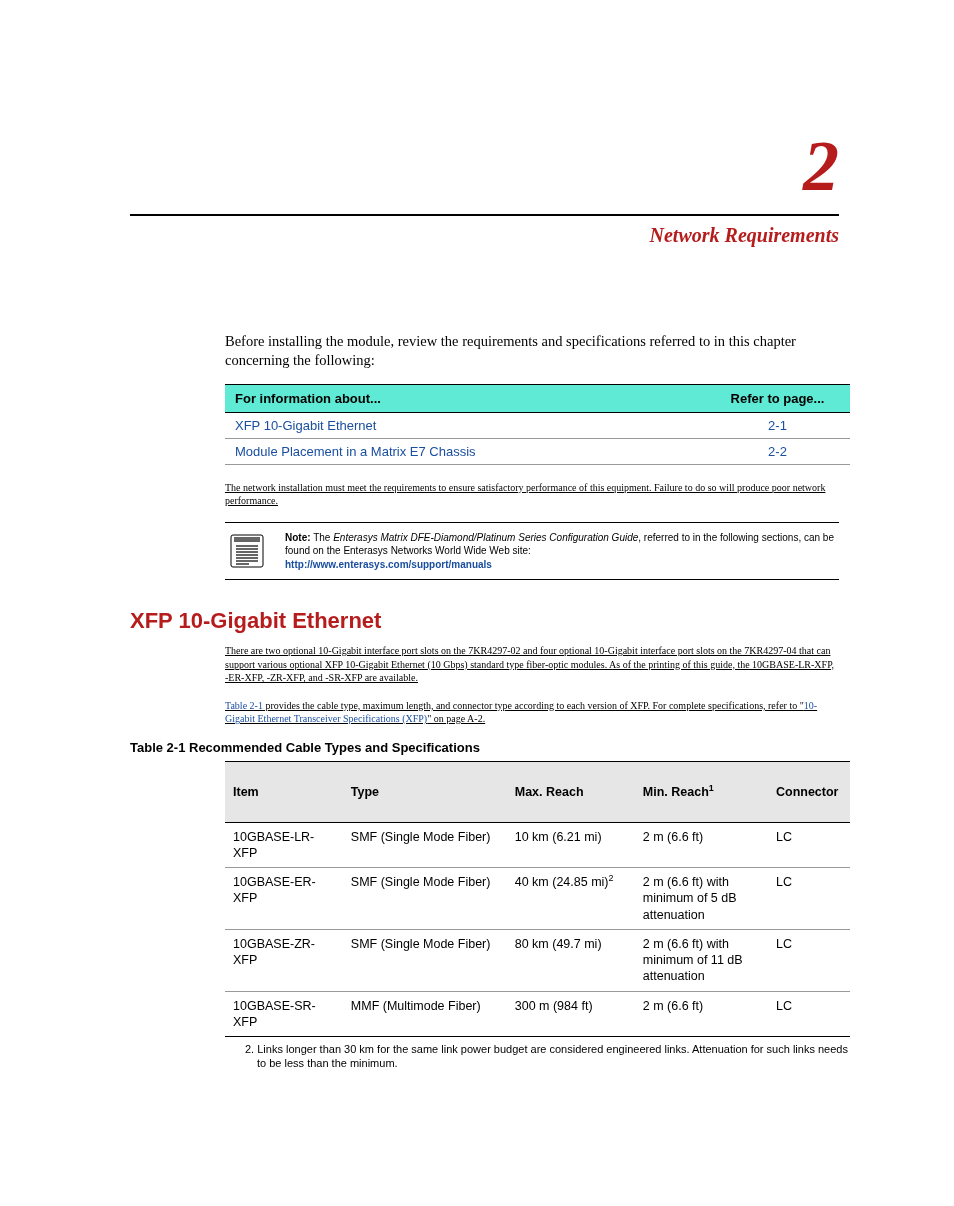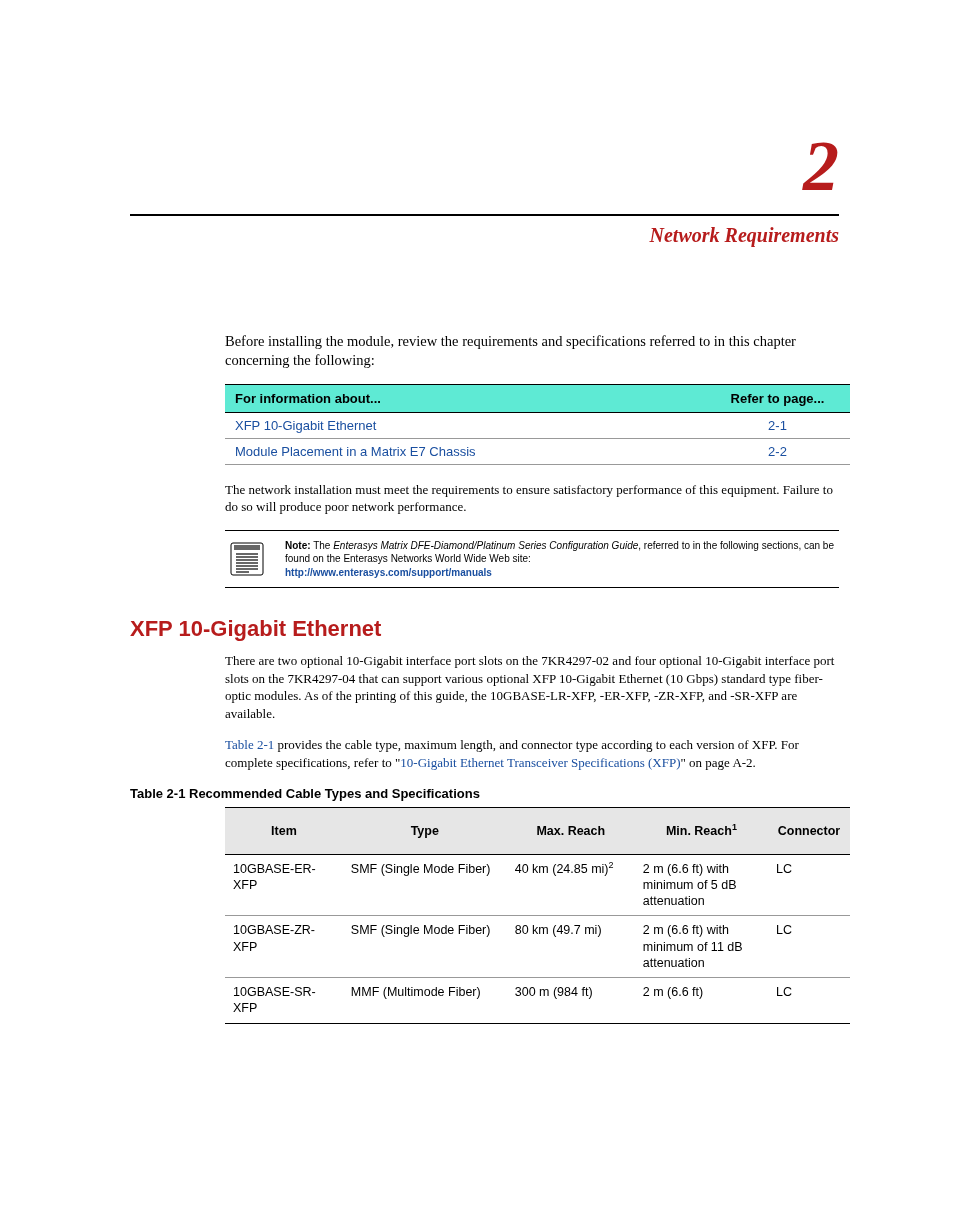--- a/index.html
+++ b/index.html
@@ -48,24 +48,25 @@
     font-size: 13px;
     margin-bottom: 16px;
   }
   .info-table th { text-align: left; background: #5eead4; font-weight: bold; padding: 6px 10px; border-top: 1px solid #000; border-bottom: 1px solid #000;}
   .info-table th.page-col { text-align: center; width: 145px;}
   .info-table td { padding: 5px 10px; border-bottom: 1px solid #999; }
   .info-table td.page-cell { text-align: center; color: #1a4fa0;}
   .link { color: #1a4fa0; }
   .body-p {
     font-family: Palatino, "Palatino Linotype", Georgia, serif;
-    font-size: 13px;
+    font-size: 10px;
     line-height: 1.35;
     margin-left: 95px;
     margin-bottom: 14px;
+    text-decoration: underline;
   }
   .note-block {
     display: flex;
     gap: 16px;
     margin-left: 95px;
     margin-bottom: 28px;
     border-top: 1px solid #000;
     border-bottom: 1px solid #000;
     padding: 8px 0;
     align-items: center;
@@ -97,24 +98,24 @@
     margin-top: 10px;
     margin-bottom: 6px;
   }
   .spec-table {
     width: 625px;
     margin-left: 95px;
     border-collapse: collapse;
     font-size: 12.5px;
   }
   .spec-table th {
-    text-align: center;
+    text-align: left;
     background: #e6e6e6;
     font-weight: bold;
-    padding: 16px 8px;
+    padding: 23px 8px;
     border-top: 1px solid #000;
     border-bottom: 1px solid #000;
     vertical-align: top;
   }
   .spec-table td {
     padding: 6px 8px;
     border-bottom: 1px solid #999;
     vertical-align: top;
     line-height: 1.3;
   }
@@ -199,20 +200,27 @@
     <tr>
       <th class="col-item">Item</th>
       <th class="col-type">Type</th>
       <th class="col-max">Max. Reach</th>
       <th class="col-min"><span>Min. Reach</span><sup>1</sup></th>
       <th class="col-conn">Connector</th>
     </tr>
   </thead>
   <tbody>
     <tr>
+      <td>10GBASE-LR-XFP</td>
+      <td>SMF (Single Mode Fiber)</td>
+      <td>10 km (6.21 mi)</td>
+      <td>2 m (6.6 ft)</td>
+      <td>LC</td>
+    </tr>
+    <tr>
       <td>10GBASE-ER-XFP</td>
       <td>SMF (Single Mode Fiber)</td>
       <td><span>40 km (24.85 mi)</span><sup>2</sup></td>
       <td>2 m (6.6 ft) with minimum of 5 dB attenuation</td>
       <td>LC</td>
     </tr>
     <tr>
       <td>10GBASE-ZR-XFP</td>
       <td>SMF (Single Mode Fiber)</td>
       <td>80 km (49.7 mi)</td>
@@ -223,13 +231,14 @@
       <td>10GBASE-SR-XFP</td>
       <td>MMF (Multimode Fiber)</td>
       <td>300 m (984 ft)</td>
       <td>2 m (6.6 ft)</td>
       <td>LC</td>
     </tr>
   </tbody>
 </table>
 
 <div class="footnotes">
+  <p>2. Links longer than 30 km for the same link power budget are considered engineered links. Attenuation for such links needs to be less than the minimum.</p>
 </div>
 
 </body></html>

